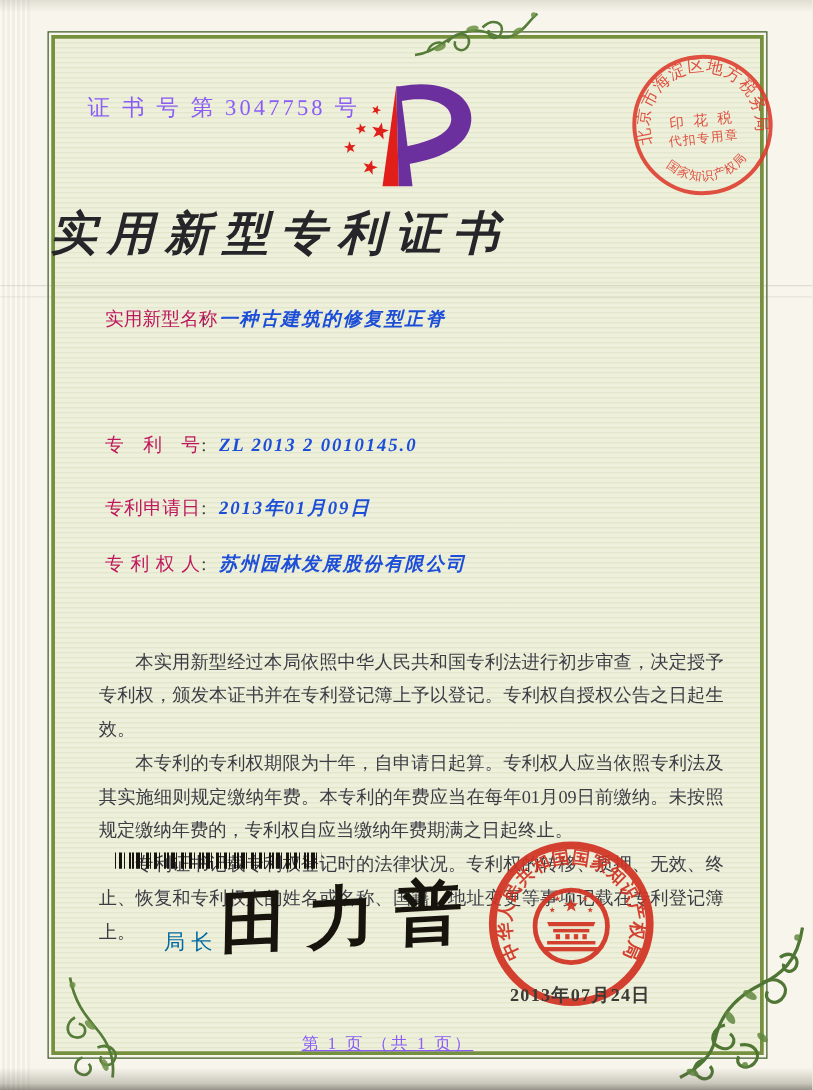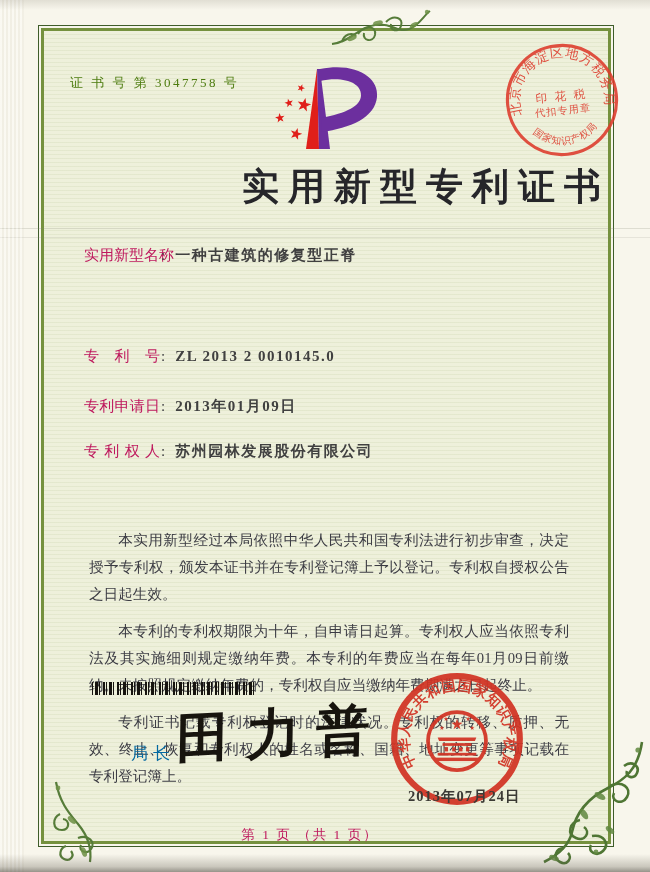--- a/index.html
+++ b/index.html
@@ -13,48 +13,48 @@
     background:linear-gradient(180deg,rgba(95,90,78,0) 0%,rgba(95,90,78,.30) 70%,rgba(70,66,56,.55) 100%);}
   .top-shade{position:absolute;left:0;right:0;top:0;height:10px;z-index:7;pointer-events:none;
     background:linear-gradient(180deg,rgba(120,115,100,.18),rgba(120,115,100,0));}
   .scan-band{position:absolute;left:0;right:0;height:1px;background:rgba(130,130,115,.22);z-index:3;}
   
   .frame{position:absolute;left:38px;top:25px;width:576px;height:822px;
          border:1px solid #3f5d2a;padding:2px;box-sizing:border-box;z-index:1;}
   .frame-inner{width:100%;height:100%;box-sizing:border-box;border:3px solid #75913e;
     background:repeating-linear-gradient(180deg,#eef0db 0px,#eef0db 2.6px,#dde3c5 3.2px,#eef0db 4px);}
   
-  .cert-no{position:absolute;left:70px;top:74px;font-size:13px;letter-spacing:2.5px;color:#4d7c0f;z-index:2;}
+  .cert-no{position:absolute;left:70px;top:74px;font-size:18px;letter-spacing:2.5px;color:#8b5cf6;z-index:2;}
   .logo{position:absolute;left:262px;top:57px;z-index:2;}
   .tax-stamp{position:absolute;left:504px;top:42px;z-index:4;transform:rotate(-6deg);opacity:.88;}
-  .title{position:absolute;left:40px;right:40px;top:162px;margin:0;text-align:right;
-         font-size:37px;font-weight:700;letter-spacing:9px;color:#26262a;z-index:2;}
+  .title{position:absolute;left:40px;right:40px;top:162px;margin:0;text-align:left;
+         font-size:37px;font-weight:700;letter-spacing:9px;color:#26262a;z-index:2;font-style:italic;}
   
   .field{position:absolute;left:84px;font-size:15px;color:#3a3a3e;z-index:2;white-space:nowrap;}
   .flabel{display:inline-block;width:76px;text-align:justify;text-align-last:justify;color:#be185d;}
   .fcolon{display:inline-block;margin:0 2px 0 1px;color:#3e3e42;}
-  .fvalue{font-weight:600;letter-spacing:1.5px;margin-left:8px;color:#404040;}
+  .fvalue{font-weight:600;letter-spacing:1.5px;margin-left:8px;color:#1d4ed8;font-style:italic;}
   
   .body-text{position:absolute;left:79px;top:517px;width:500px;z-index:2;
     font-size:14.6px;line-height:27px;color:#3c3c44;text-align:justify;}
-  .body-text p{margin:10px;text-indent:2em;}
+  .body-text p{margin:0;text-indent:2em;}
   
   .barcode{position:absolute;left:92px;top:682px;width:165px;height:13px;z-index:2;
     background:repeating-linear-gradient(90deg,#17140f 0 1px,rgba(0,0,0,0) 1px 3px,#17140f 3px 6px,rgba(0,0,0,0) 6px 7px,#17140f 7px 8px,rgba(0,0,0,0) 8px 11px,#17140f 11px 13px,rgba(0,0,0,0) 13px 14px);}
   
   .sig-title{position:absolute;left:131px;top:742px;font-size:17px;letter-spacing:5px;color:#0369a1;z-index:2;}
   .sig-name{position:absolute;left:176px;top:698px;font-size:54px;letter-spacing:16px;font-weight:600;
     color:#17140e;transform:rotate(-3deg) skewX(-4deg);z-index:2;}
   
   .seal{position:absolute;left:388px;top:670px;z-index:3;opacity:.93;}
   .seal-date{position:absolute;left:408px;top:787px;font-size:14.5px;letter-spacing:1px;
     font-weight:600;color:#3b3a35;z-index:4;white-space:nowrap;}
   
   .footer{position:absolute;left:220px;top:826px;width:180px;text-align:center;
-    font-size:13.5px;letter-spacing:2px;color:#be185d;z-index:2;}
+    font-size:13.5px;letter-spacing:2px;color:#8b5cf6;z-index:2;text-decoration:underline;}
   .ornament{position:absolute;z-index:5;pointer-events:none;}
 </style>
 </head>
 <body>
 
 <div class="page">
 
   <div class="frame">
     <div class="frame-inner"></div>
   </div>

